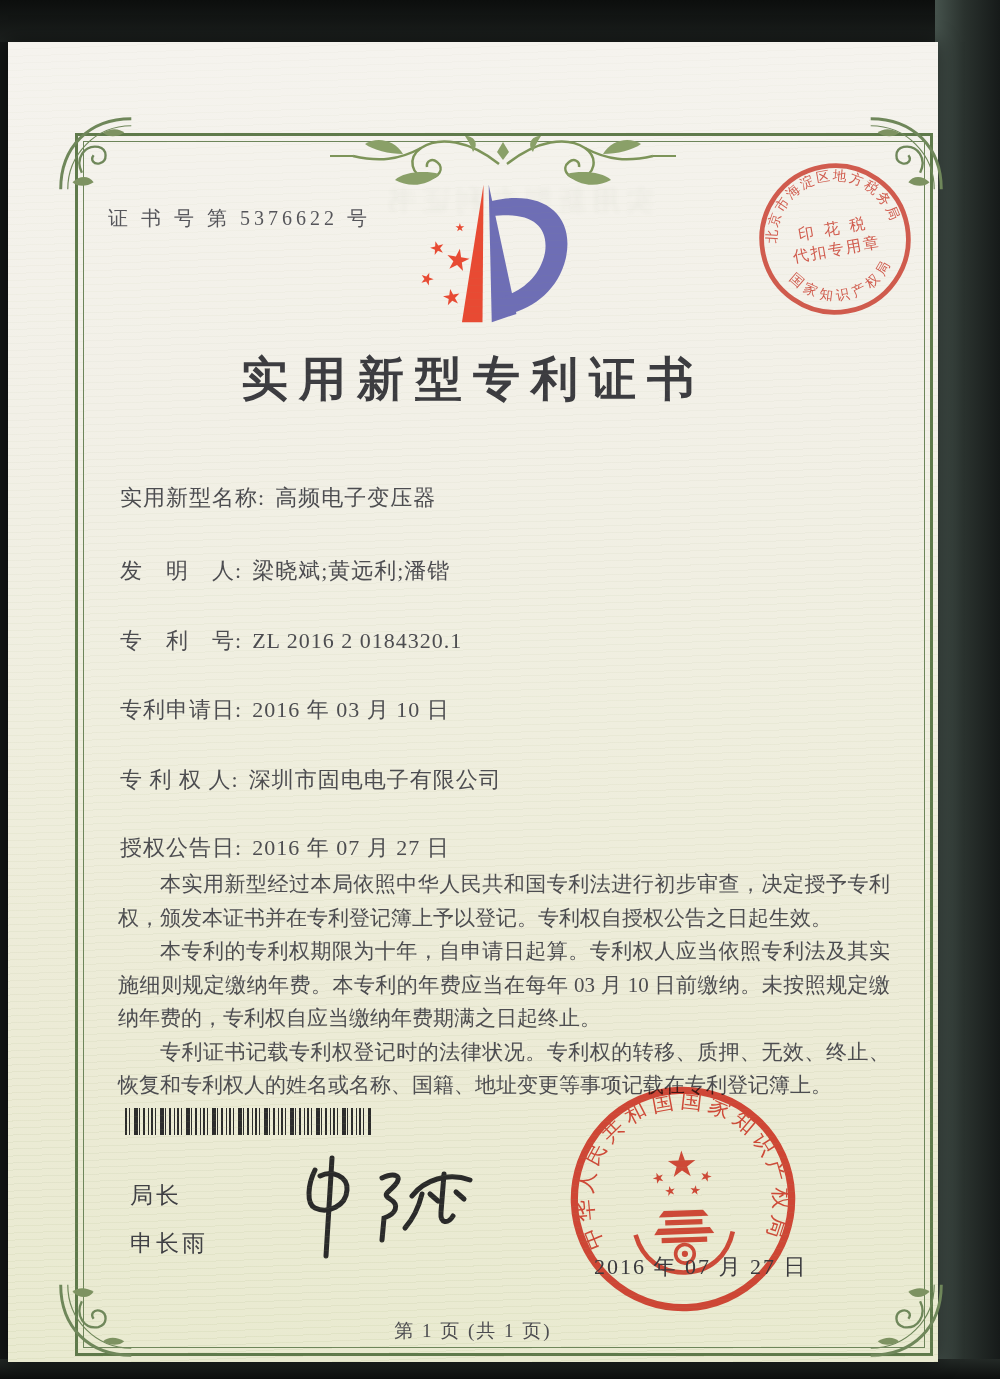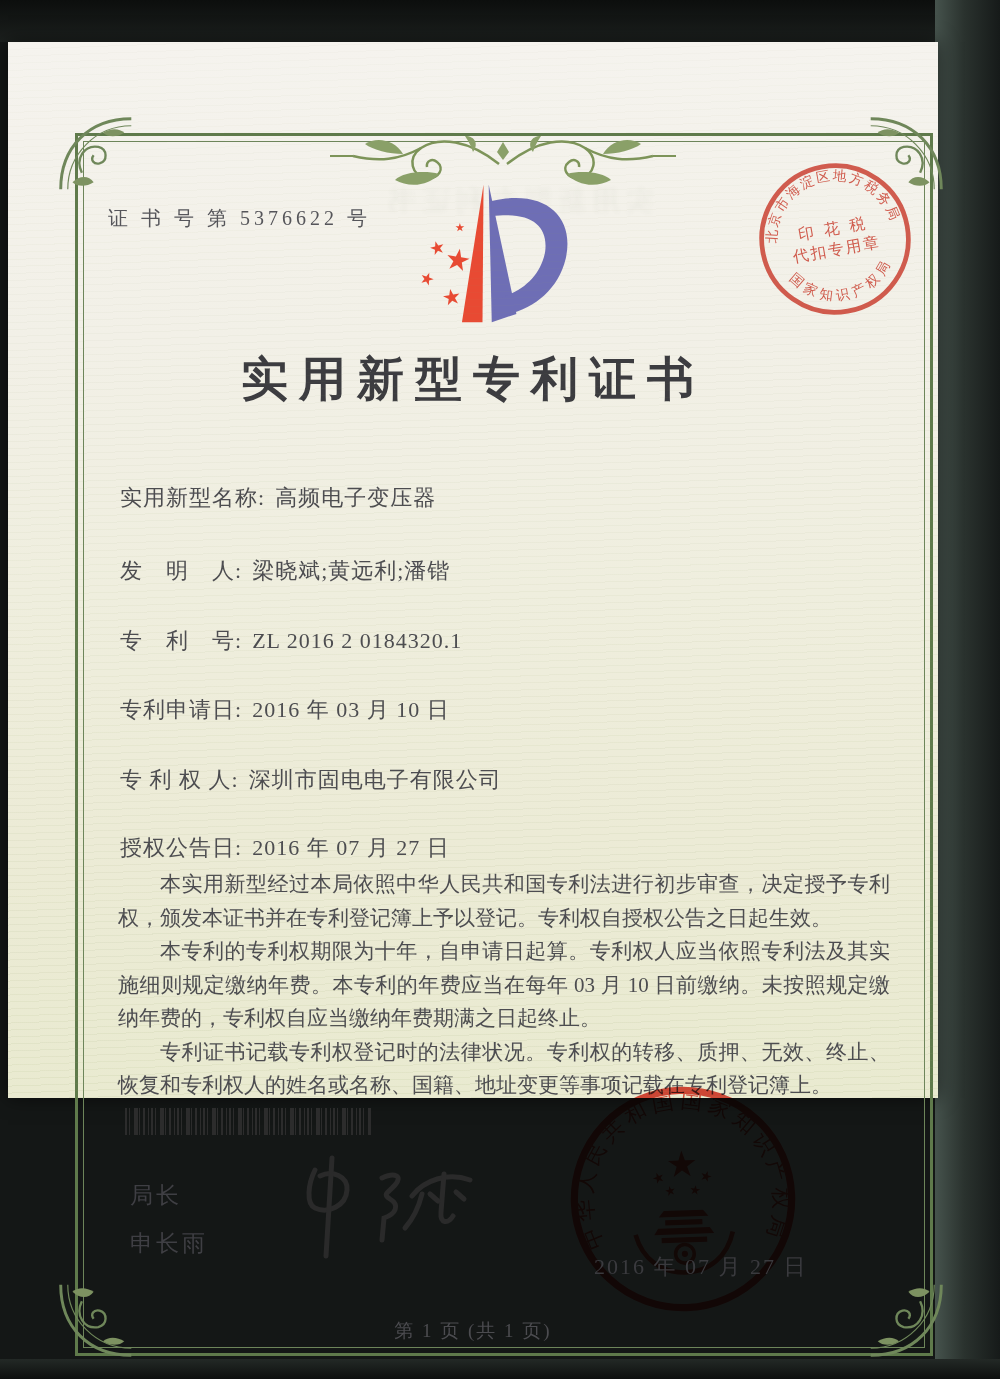--- a/index.html
+++ b/index.html
@@ -11,21 +11,21 @@
   .scan-top{position:absolute;left:0;top:0;width:1000px;height:42px;
     background:linear-gradient(180deg,#0c0e0d,#1c201e);}
   .scan-right{position:absolute;right:0;top:0;width:65px;height:1379px;
     background:linear-gradient(90deg,#46534d,#2a322e 45%,#161a19);}
   .scan-bottom{position:absolute;left:0;bottom:0;width:1000px;height:20px;
     background:linear-gradient(0deg,#0d0f0e,#232926);}
   .scan-left{position:absolute;left:0;top:0;width:9px;height:1379px;
     background:linear-gradient(90deg,#11514 ,#353d39);}
 
   .paper{
-    position:absolute;left:8px;top:42px;width:930px;height:1056px;
+    position:absolute;left:8px;top:42px;width:930px;height:1320px;
     background:linear-gradient(180deg,#f5f3ee 0%,#f2f0e7 28%,#efeede 52%,#ecebd6 75%,#e9ead0 100%);
     box-shadow:0 0 18px rgba(0,0,0,.55);
   }
   
   .paper::after{
     content:"";position:absolute;inset:0;pointer-events:none;
     background:repeating-linear-gradient(178deg,rgba(150,165,110,.10) 0 1px,rgba(0,0,0,0) 1px 7px);
     -webkit-mask-image:linear-gradient(180deg,rgba(0,0,0,.25),rgba(0,0,0,1));
             mask-image:linear-gradient(180deg,rgba(0,0,0,.25),rgba(0,0,0,1));
   }

